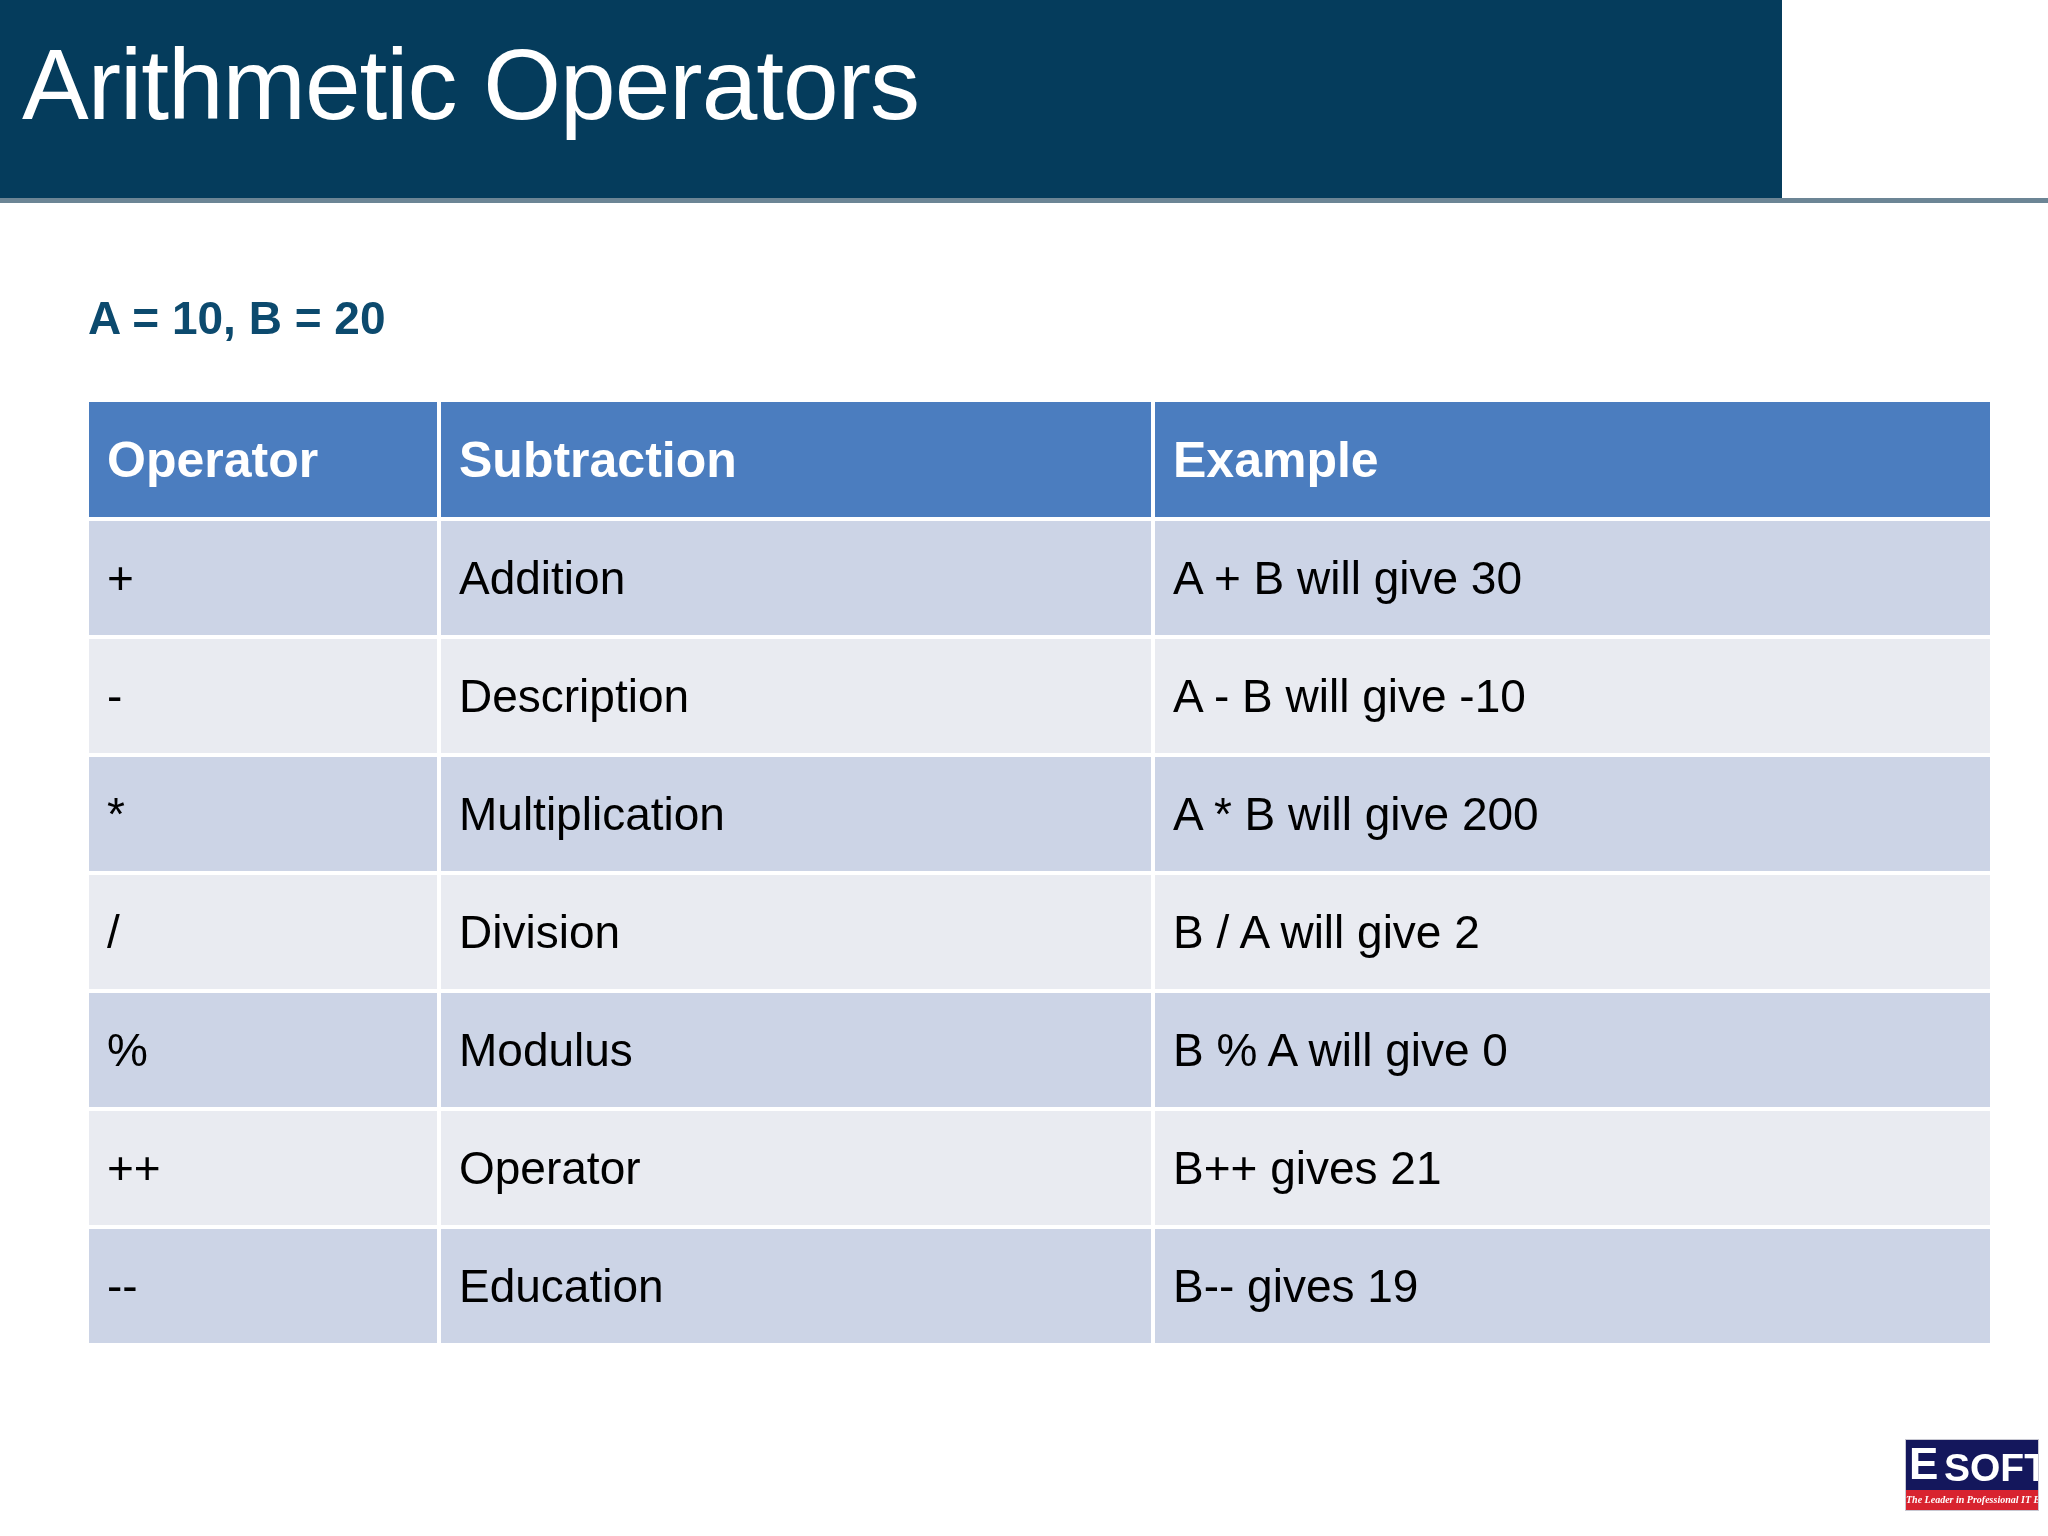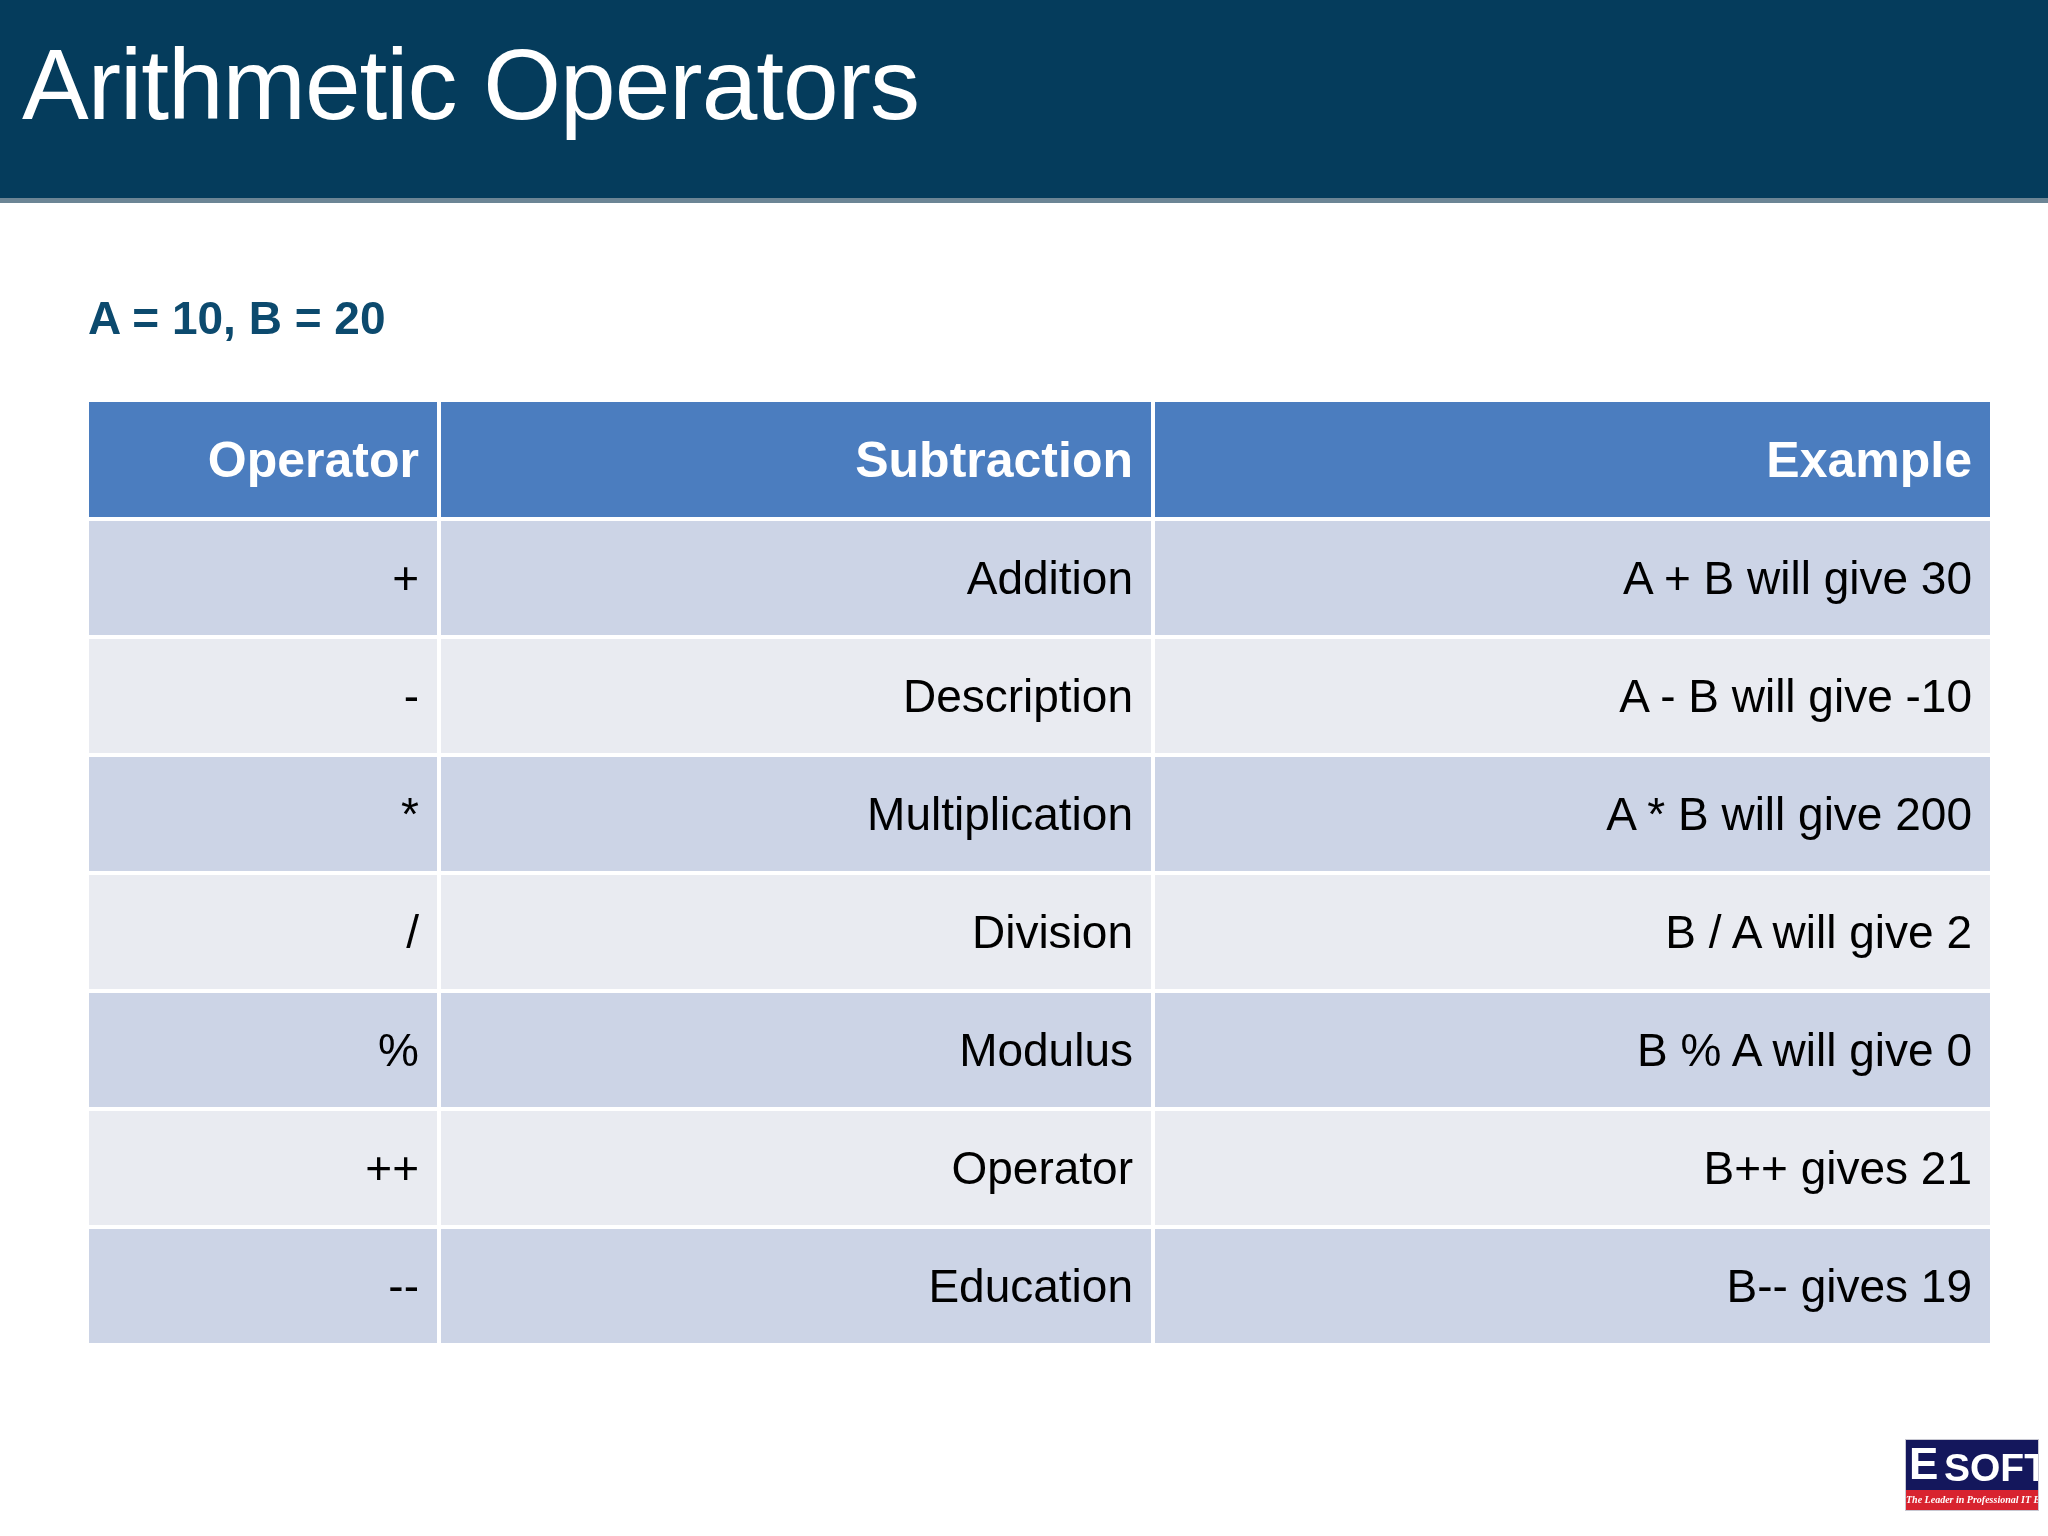--- a/index.html
+++ b/index.html
@@ -13,21 +13,21 @@
     font-family: "Liberation Sans", sans-serif;
     overflow: hidden;
     position: relative;
   }
 
   
   #title-banner {
     position: absolute;
     left: 0;
     top: 0;
-    width: 2048px;
+    width: 1782px;
     height: 198px;
     background: #053c5c;
     box-sizing: border-box;
   }
   #title-banner-rule {
     position: absolute;
     left: 0;
     top: 198px;
     width: 2048px;
     height: 5px;
@@ -63,21 +63,21 @@
     left: 85px;
     top: 398px;
     width: 1893px;
     border-collapse: separate;
     border-spacing: 4px 4px;
     table-layout: fixed;
   }
   #operators-table th,
   #operators-table td {
     padding: 16px 18px;
-    text-align: right;
+    text-align: left;
     vertical-align: middle;
     font-weight: normal;
     box-sizing: border-box;
   }
   .col-operator { width: 348px; }
   .col-description { width: 710px; }
   .col-example { width: 835px; }
 
   #operators-table thead th {
     background: #4b7dbf;

